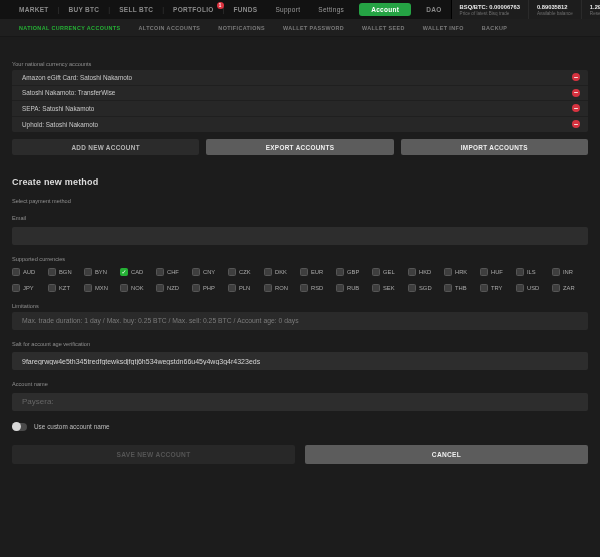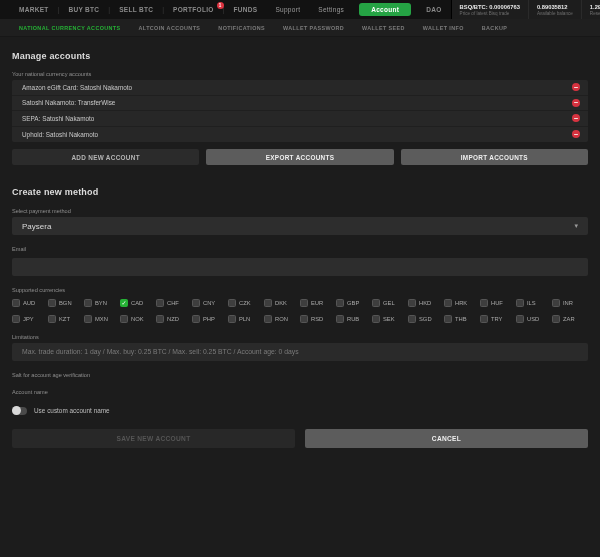--- a/index.html
+++ b/index.html
@@ -113,21 +113,20 @@
       <div class="subnav-item">ALTCOIN ACCOUNTS</div>
       <div class="subnav-item">NOTIFICATIONS</div>
       <div class="subnav-item">WALLET PASSWORD</div>
       <div class="subnav-item">WALLET SEED</div>
       <div class="subnav-item">WALLET INFO</div>
       <div class="subnav-item">BACKUP</div>
     </nav>
 
   <main class="content">
 
-    <div class="h2">Manage accounts</div>
     <div class="small-label">Your national currency accounts</div>
 
     <div class="account-list" id="account-list">
         <div class="account-row">
           <span class="acc-label">Amazon eGift Card: Satoshi Nakamoto</span>
           <span class="delete-icon">
             <span class="bar"></span>
           </span>
         </div>
         <div class="account-row">
@@ -152,24 +151,20 @@
 
     <div class="btn-row">
       <button class="btn dark">ADD NEW ACCOUNT</button>
       <button class="btn gray">EXPORT ACCOUNTS</button>
       <button class="btn gray">IMPORT ACCOUNTS</button>
     </div>
 
     <div class="h2 create-title">Create new method</div>
 
     <div class="field-label">Select payment method</div>
-    <div class="select">
-      <span class="sel-text">Paysera</span>
-      <span class="chev">▾</span>
-    </div>
 
     <div class="field-label">Email</div>
     <input class="input" type="text" value="" style="">
 
     <div class="field-label">Supported currencies</div>
     <div class="curr-row" id="curr-row1">
         <label class="curr-item">
           <span class="checkbox"></span>
           <span class="curr-code">AUD</span>
         </label>
@@ -298,22 +293,24 @@
         <label class="curr-item">
           <span class="checkbox"></span>
           <span class="curr-code">ZAR</span>
         </label>
       </div>
 
     <div class="field-label">Limitations</div>
     <div class="readonly-field">Max. trade duration: 1 day / Max. buy: 0.25 BTC / Max. sell: 0.25 BTC / Account age: 0 days</div>
 
     <div class="field-label">Salt for account age verification</div>
+    <input class="input" type="text" value="9faregrwgw4e5th345tredfgtewksdjfgtj6h534wegstdn66u45y4wq3g4r4323eds" style="">
 
     <div class="field-label">Account name</div>
+    <input class="input name" type="text" placeholder="Paysera:" style="">
 
     <div class="toggle-row">
       <span class="toggle">
           <span class="knob"></span>
         </span>
       <span class="toggle-label">Use custom account name</span>
     </div>
 
     <div class="bottom-btns">
       <button class="btn big disabled">SAVE NEW ACCOUNT</button>

